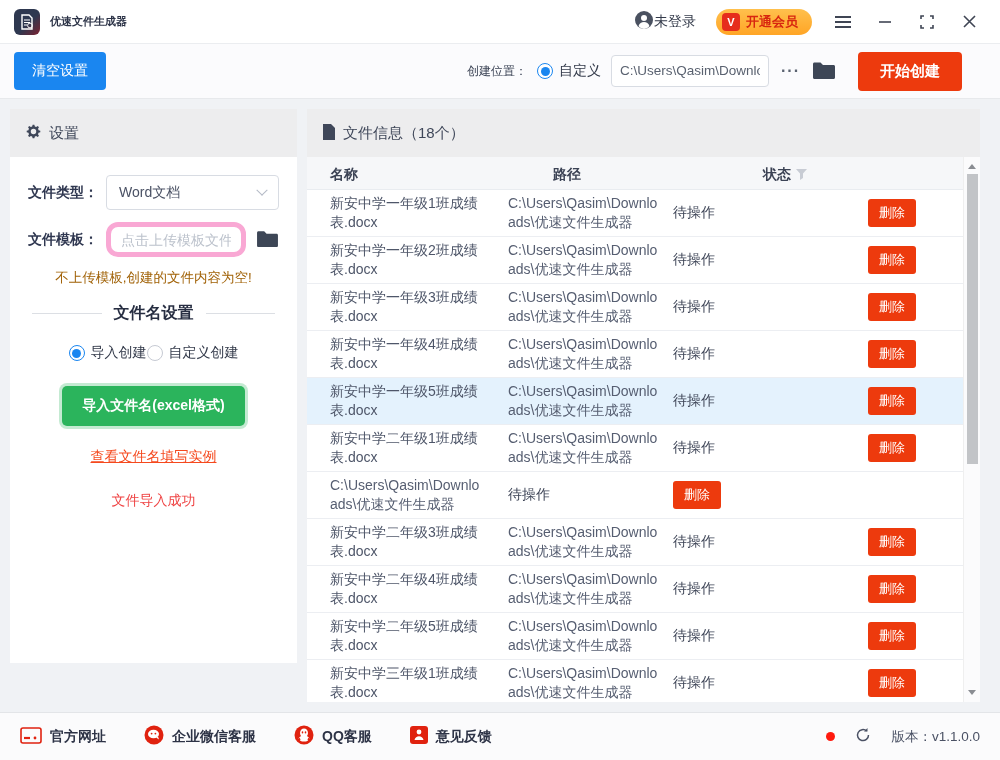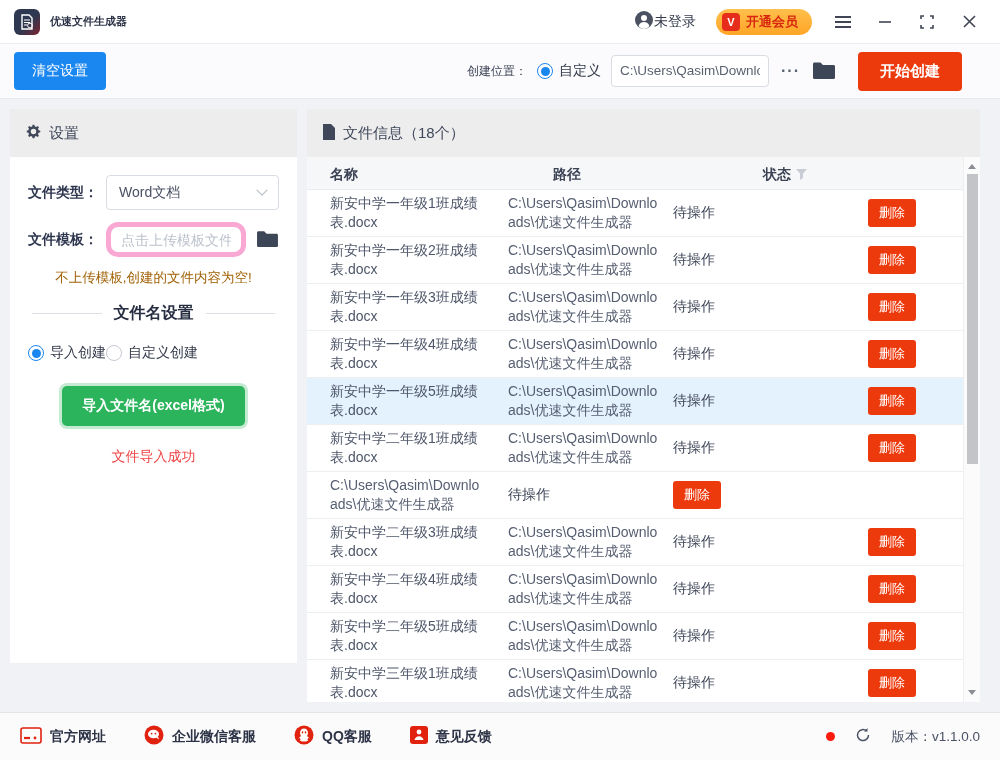--- a/index.html
+++ b/index.html
@@ -46,21 +46,21 @@
   .form-label { width:78px; font-size:14px; font-weight:700; color:#2f3750; flex:0 0 auto; }
   .select-box { flex:1; height:35px; border:1px solid #d8dce3; border-radius:4px; background:#fff; display:flex; align-items:center; padding:0 12px; font-size:14px; color:#4a5164; cursor:pointer; }
   .chev { width:8px; height:8px; border-right:1.6px solid #b4bac6; border-bottom:1.6px solid #b4bac6; transform:rotate(45deg) translate(-2px,-2px); margin-left:auto; }
   .upload-input { flex:1; height:35px; border:5px solid #f9a8d4; border-radius:12px; background:#fff; font-size:14px; padding:0 10px; font-family:inherit; color:#4a5164; min-width:0; }
   .upload-input::placeholder { color:#bcc2cc; }
   .folder-btn { margin-left:10px; flex:0 0 auto; }
   .warning-text { color:#a16207; font-size:13.5px; text-align:center; margin:6px 0 16px; }
   .section-title { display:flex; align-items:center; gap:12px; margin:8px 4px 20px; }
   .section-title .line { flex:1; height:1px; background:#dcdfe4; }
   .section-title .txt { font-size:16px; font-weight:700; color:#272e42; }
-  .radio-row { display:flex; margin-bottom:24px; }
+  .radio-row { display:flex; justify-content:center; margin-bottom:24px; }
   .btn-import { display:block; margin:0 auto 22px; background:#2bb45c; color:#fff; font-size:14px; font-weight:600; padding:11px 20px; border-radius:5px; box-shadow:0 0 0 3px rgba(43,180,92,.28); }
   .example-link { display:block; text-align:center; color:#f5491e; font-size:14px; text-decoration:underline; margin-bottom:26px; cursor:pointer; }
   .status-msg { text-align:center; color:#ef4444; font-size:14px; }
 
   
   .file-panel { flex:1; height:593px; background:#fff; display:flex; flex-direction:column; min-width:0; }
   .panel-body { flex:1; display:flex; overflow:hidden; }
   .table-area { flex:1; display:flex; flex-direction:column; overflow:hidden; min-width:0; }
   .thead { height:33px; flex:0 0 auto; background:#f6f7f9; display:grid; grid-template-columns:178px 165px 195px 1fr; align-items:center; padding-left:23px; border-bottom:1px solid #e9ecf0; font-size:14px; font-weight:700; color:#3c4355;gap:45px; }
   .th { display:flex; align-items:center; gap:5px; }
@@ -193,20 +193,21 @@
         <span class="radio-item">
           <span class="radio on"></span>
           <span>导入创建</span>
         </span>
         <span class="radio-item">
           <span class="radio off"></span>
           <span>自定义创建</span>
         </span>
       </div>
       <button class="btn btn-import">导入文件名(excel格式)</button>
+      <a class="example-link">查看文件名填写实例</a>
       <div class="status-msg">文件导入成功</div>
     </div>
   </div>
 
   <div class="file-panel">
     <div class="panel-header">
       <span>
         <svg width="14" height="16" viewBox="0 0 14 16">
             <path d="M1 0h8l4 4v12H1z" fill="#3f4759"></path>
           </svg>

